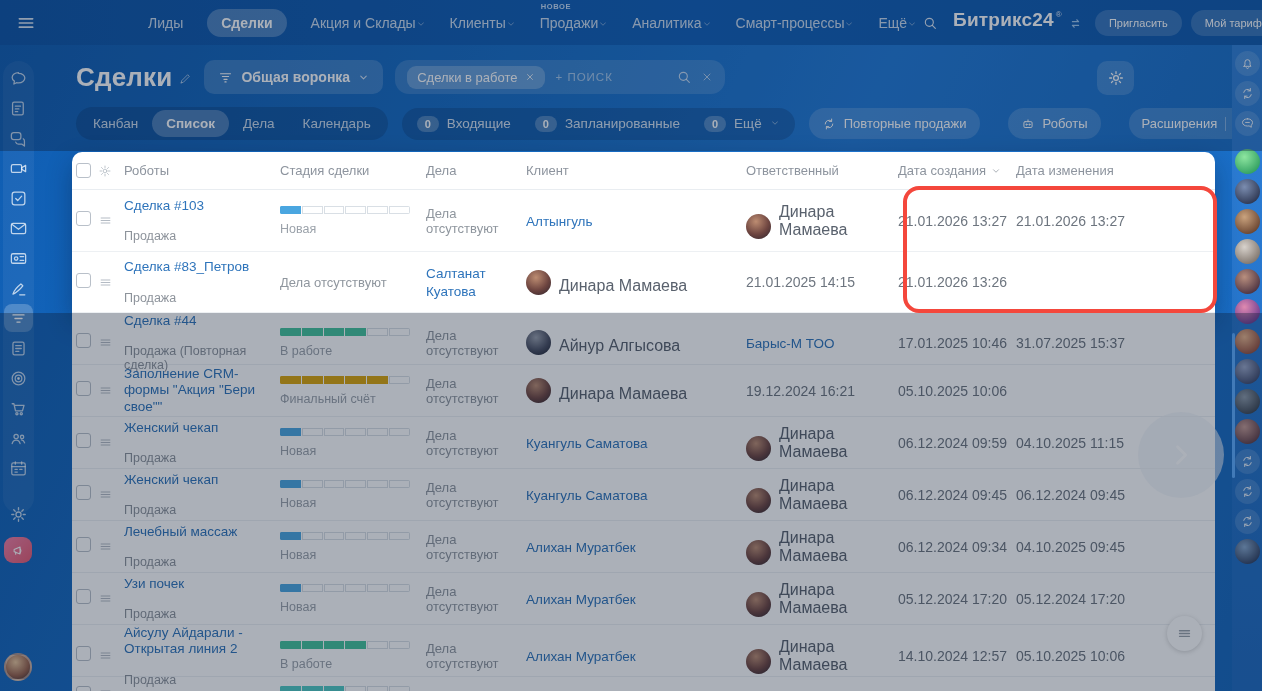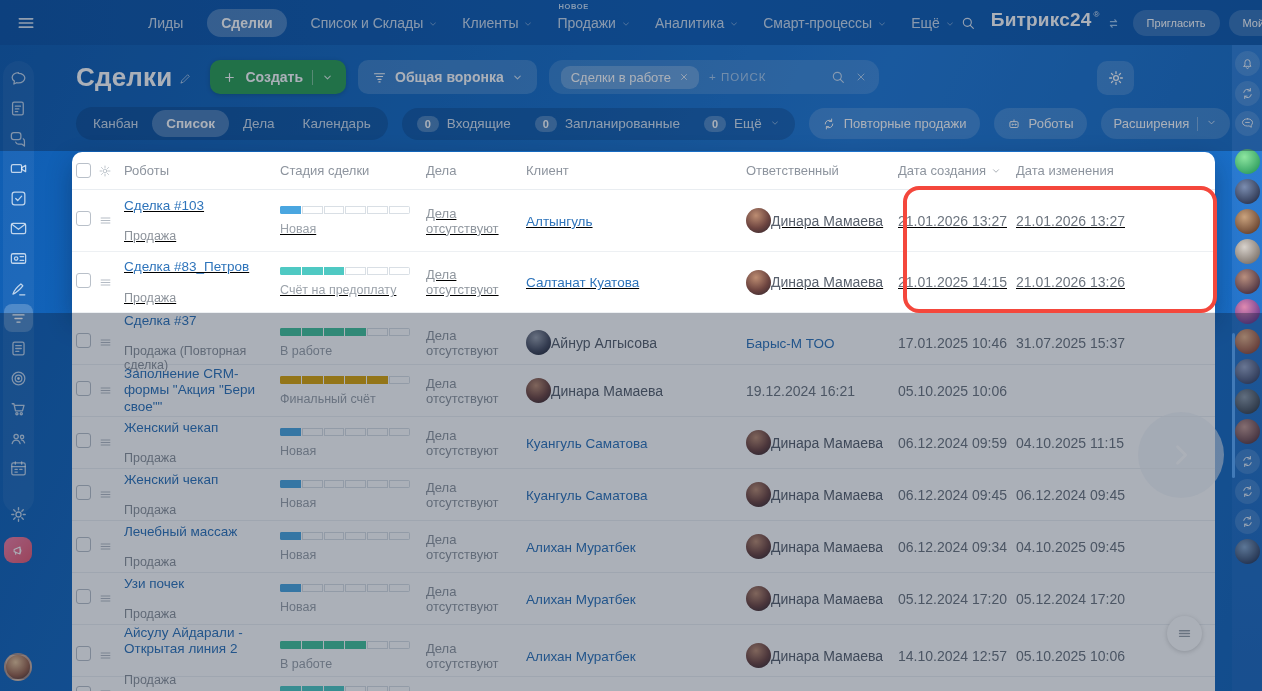--- a/index.html
+++ b/index.html
@@ -6,21 +6,21 @@
   *{box-sizing:border-box;}
   .app{position:relative;width:1262px;height:691px;overflow:hidden;
        font-family:"Liberation Sans","DejaVu Sans",sans-serif;
        background:linear-gradient(115deg,#0f5cb0 0%,#176fc9 38%,#207ad8 58%,#1566bb 100%);}
 
   
   .topbar{position:absolute;left:0;top:0;width:100%;height:45px;display:flex;align-items:center;
           padding:0 12px 0 16px;background:linear-gradient(90deg,#0d54a6,#0f5fb8 55%,#0e59ad);z-index:5;}
   .hamburger{color:rgba(255,255,255,.85);width:26px;height:26px;display:grid;place-items:center;cursor:pointer;}
   .nav{display:flex;align-items:center;gap:24px;margin-left:112px;}
-  .nav-item{position:relative;display:flex;align-items:center;gap:5px;color:rgba(255,255,255,.78);
+  .nav-item{position:relative;display:flex;align-items:center;color:rgba(255,255,255,.78);
             font-size:14px;cursor:pointer;white-space:nowrap;}
   .nav-item .crt{opacity:.65;margin-top:2px;}
   .nav-item.active{background:rgba(255,255,255,.26);color:#fff;padding:6px 14px;border-radius:17px;font-weight:bold;}
   .badge-new{position:absolute;top:-12px;left:1px;font-size:7.5px;letter-spacing:.6px;color:#c6ddf6;font-weight:bold;}
   .top-right{margin-left:auto;display:flex;align-items:center;gap:10px;}
   .tb-search{color:rgba(255,255,255,.85);display:grid;place-items:center;width:26px;height:26px;cursor:pointer;}
   .logo{color:#fff;font-size:19px;font-weight:bold;letter-spacing:.2px;display:flex;align-items:flex-start;gap:2px;cursor:pointer;}
   .logo sup{font-size:8px;font-weight:normal;opacity:.85;margin-top:1px;}
   .logo-sync{color:#9fc8ef;margin:5px 2px 0 4px;}
   .pill-btn{border:0;background:rgba(255,255,255,.17);color:#fff;font-size:11px;padding:7px 14px;
@@ -72,47 +72,47 @@
   .search-end{margin-left:auto;display:flex;align-items:center;gap:9px;color:rgba(255,255,255,.7);}
   .gear-btn{position:absolute;right:98px;top:16px;width:37px;height:34px;border-radius:10px;
             background:rgba(255,255,255,.16);color:#fff;display:grid;place-items:center;cursor:pointer;}
   .tabsrow{display:flex;align-items:center;gap:14px;padding:13px 14px 0 40px;}
   .tab-group{display:flex;align-items:center;background:rgba(6,34,75,.22);border-radius:17px;padding:3px;}
   .tab{color:rgba(255,255,255,.78);font-size:13.5px;padding:6px 14px;border-radius:14px;cursor:pointer;white-space:nowrap;}
   .tab.active{background:rgba(255,255,255,.25);color:#fff;font-weight:bold;}
   .counter-item{display:flex;align-items:center;gap:8px;color:rgba(255,255,255,.82);font-size:13.5px;
                 padding:5px 12px;cursor:pointer;white-space:nowrap;}
   .cnt{background:rgba(255,255,255,.25);color:#fff;font-size:11px;font-weight:bold;padding:2px 8px;border-radius:10px;}
-  .tabs-right{margin-left:auto;display:flex;align-items:flex-start;gap:14px;}
+  .tabs-right{margin-left:auto;display:flex;align-items:flex-start;gap:28px;}
   .panel-btn{display:flex;align-items:center;gap:8px;border:0;cursor:pointer;font-family:inherit;
              background:rgba(255,255,255,.16);color:#fff;font-size:13px;padding:8px 13px;border-radius:17px;white-space:nowrap;}
   .panel-btn .dv{width:1px;height:14px;background:rgba(255,255,255,.35);}
 
   
   .deal-table{position:absolute;left:72px;top:152px;width:1143px;background:#fff;
               border-radius:10px 10px 0 0;z-index:10;
               --cols:22px 26px 156px 146px 100px 220px 152px 118px 1fr;}
   .thead{display:grid;grid-template-columns:var(--cols);align-items:center;height:38px;padding-left:4px;
          color:#8d949e;font-size:13px;border-bottom:1px solid #e9edf1;}
   .thead .hcell{display:flex;align-items:center;gap:5px;}
   .hicon{color:#b4bbc4;display:grid;place-items:center;cursor:pointer;}
   .trow{display:grid;grid-template-columns:var(--cols);align-items:center;height:52px;padding-left:4px;border-top:1px solid #edf0f3;}
   .trow:first-of-type{border-top:0;}
-  .trow.tall{height:61px;text-decoration:underline;}
+  .trow.tall{height:61px;}
   .trow.partial{align-items:start;padding-top:9px;}
   .checkbox{width:15px;height:15px;border:1.5px solid #b9c0c9;border-radius:3px;cursor:pointer;display:inline-block;}
   .rowmenu{color:#b4bbc4;display:grid;place-items:center;justify-content:start;cursor:grab;}
   .deal-link{color:#2e74bb;font-size:13.5px;line-height:1.22;text-decoration:none;cursor:pointer;display:block;padding-right:8px;}
   .deal-sub{color:#8d939b;font-size:12.5px;margin-top:15px;}
   .bar{display:flex;width:130px;height:8px;border-radius:2px;overflow:hidden;gap:1px;}
   .seg{flex:1;background:#fff;border:1px solid #d9dfe5;}
   .stage-label{color:#9ba2aa;font-size:12.5px;margin-top:8px;}
   .activities{color:#8f969e;font-size:13px;}
   .client-link{color:#2e74bb;font-size:13.5px;text-decoration:none;cursor:pointer;}
-  .resp{display:flex;align-items:center;color:#59616d;font-size:14px;}
+  .resp{display:flex;align-items:flex-end;gap:8px;color:#59616d;font-size:16px;}
   .resp-av{width:25px;height:25px;border-radius:50%;flex:0 0 auto;}
   .av-dinara{background:radial-gradient(circle at 40% 30%,#bd8d72,#6e4540 55%,#32262e 95%);}
   .av-ainur{background:radial-gradient(circle at 40% 30%,#9aa0ac,#4a4f62 55%,#1e2230 95%);}
   .datecell{color:#6d757f;font-size:14px;}
 
   
   .bright-shadow{position:absolute;left:72px;top:152px;width:1143px;height:161px;border-radius:10px 10px 0 0;
                  box-shadow:0 10px 26px rgba(8,20,38,.32);z-index:9;pointer-events:none;}
   .next-circle{position:absolute;left:1138px;top:412px;width:86px;height:86px;border-radius:50%;
                background:rgba(238,242,246,.6);display:grid;place-items:center;color:#fff;z-index:12;cursor:pointer;}
@@ -138,21 +138,21 @@
         </svg>
       </div>
     <div class="nav">
         <div class="nav-item">
           <span>Лиды</span>
         </div>
         <div class="nav-item active">
           <span>Сделки</span>
         </div>
         <div class="nav-item">
-          <span>Список и Склады</span>
+          <span>Акция и Склады</span>
           <span class="crt"><svg width="10" height="10" viewBox="0 0 24 24" fill="none" stroke="currentColor" stroke-width="2" stroke-linecap="round" stroke-linejoin="round">
               <path d="M6 9l6 6 6-6"></path>
             </svg></span>
         </div>
         <div class="nav-item">
           <span>Клиенты</span>
           <span class="crt"><svg width="10" height="10" viewBox="0 0 24 24" fill="none" stroke="currentColor" stroke-width="2" stroke-linecap="round" stroke-linejoin="round">
               <path d="M6 9l6 6 6-6"></path>
             </svg></span>
         </div>
@@ -360,34 +360,20 @@
       </div>
       <div class="rr-item" style="background: radial-gradient(circle at 38% 32%, rgb(134, 167, 204), rgb(46, 62, 94) 80%);"></div>
     </div>
 
   <div class="content">
     <div class="toolbar">
       <span class="page-title">Сделки</span>
       <span class="title-edit"><svg width="13" height="13" viewBox="0 0 24 24" fill="none" stroke="currentColor" stroke-width="1.7" stroke-linecap="round" stroke-linejoin="round">
             <path d="M4 20l1-4L16 5l3 3L8 19l-4 1z"></path>
           </svg></span>
-      <button class="btn-create">
-        <span style="display:grid;place-items:center;">
-            <svg width="13" height="13" viewBox="0 0 24 24" fill="none" stroke="currentColor" stroke-width="2.2" stroke-linecap="round" stroke-linejoin="round">
-              <path d="M12 5v14M5 12h14"></path>
-            </svg>
-          </span>
-        <span>Создать</span>
-        <span class="dv"></span>
-        <span style="display:grid;place-items:center;opacity:.85;">
-            <svg width="11" height="11" viewBox="0 0 24 24" fill="none" stroke="currentColor" stroke-width="2.2" stroke-linecap="round" stroke-linejoin="round">
-              <path d="M6 9l6 6 6-6"></path>
-            </svg>
-          </span>
-      </button>
       <button class="btn-funnel">
         <span style="display:grid;place-items:center;">
             <svg width="15" height="15" viewBox="0 0 24 24" fill="none" stroke="currentColor" stroke-width="1.7" stroke-linecap="round" stroke-linejoin="round">
               <path d="M4 6h16M7 10.5h10M9.5 15h5M11 19h2"></path>
             </svg>
           </span>
         <span>Общая воронка</span>
         <span style="display:grid;place-items:center;opacity:.8;">
             <svg width="11" height="11" viewBox="0 0 24 24" fill="none" stroke="currentColor" stroke-width="2.2" stroke-linecap="round" stroke-linejoin="round">
               <path d="M6 9l6 6 6-6"></path>
@@ -557,49 +543,38 @@
           <div class="cell"><span class="checkbox"></span></div>
           <div class="cell rowmenu">
             <svg width="15" height="15" viewBox="0 0 24 24" fill="none" stroke="currentColor" stroke-width="1.6" stroke-linecap="round" stroke-linejoin="round">
               <path d="M5 8h14M5 12h14M5 16h14"></path>
             </svg>
           </div>
           <div class="cell dealcell">
             <a class="deal-link">Сделка #83_Петров</a>
             <div class="deal-sub">Продажа</div>
           </div>
-          <div class="cell stagecell">
-            <div class="bar">
-              <span class="seg" style="background: rgb(79, 201, 195); border-color: rgb(79, 201, 195);"></span>
-              <span class="seg" style="background: rgb(79, 201, 195); border-color: rgb(79, 201, 195);"></span>
-              <span class="seg" style="background: rgb(79, 201, 195); border-color: rgb(79, 201, 195);"></span>
-              <span class="seg"></span>
-              <span class="seg"></span>
-              <span class="seg"></span>
-            </div>
-            <div class="stage-label">Счёт на предоплату</div>
-          </div>
           <div class="cell activities">Дела отсутствуют</div>
           <div class="cell"><a class="client-link">Салтанат Куатова</a></div>
           <div class="cell resp">
             <span class="resp-av av-dinara"></span>
             <span>Динара Мамаева</span>
           </div>
           <div class="cell datecell">21.01.2025 14:15</div>
           <div class="cell datecell">21.01.2026 13:26</div>
         </div>
         <div class="trow">
           <div class="cell"><span class="checkbox"></span></div>
           <div class="cell rowmenu">
             <svg width="15" height="15" viewBox="0 0 24 24" fill="none" stroke="currentColor" stroke-width="1.6" stroke-linecap="round" stroke-linejoin="round">
               <path d="M5 8h14M5 12h14M5 16h14"></path>
             </svg>
           </div>
           <div class="cell dealcell">
-            <a class="deal-link">Сделка #37</a>
+            <a class="deal-link">Сделка #44</a>
             <div class="deal-sub">Продажа (Повторная сделка)</div>
           </div>
           <div class="cell stagecell">
             <div class="bar">
               <span class="seg" style="background: rgb(68, 195, 156); border-color: rgb(68, 195, 156);"></span>
               <span class="seg" style="background: rgb(68, 195, 156); border-color: rgb(68, 195, 156);"></span>
               <span class="seg" style="background: rgb(68, 195, 156); border-color: rgb(68, 195, 156);"></span>
               <span class="seg" style="background: rgb(68, 195, 156); border-color: rgb(68, 195, 156);"></span>
               <span class="seg"></span>
               <span class="seg"></span>

